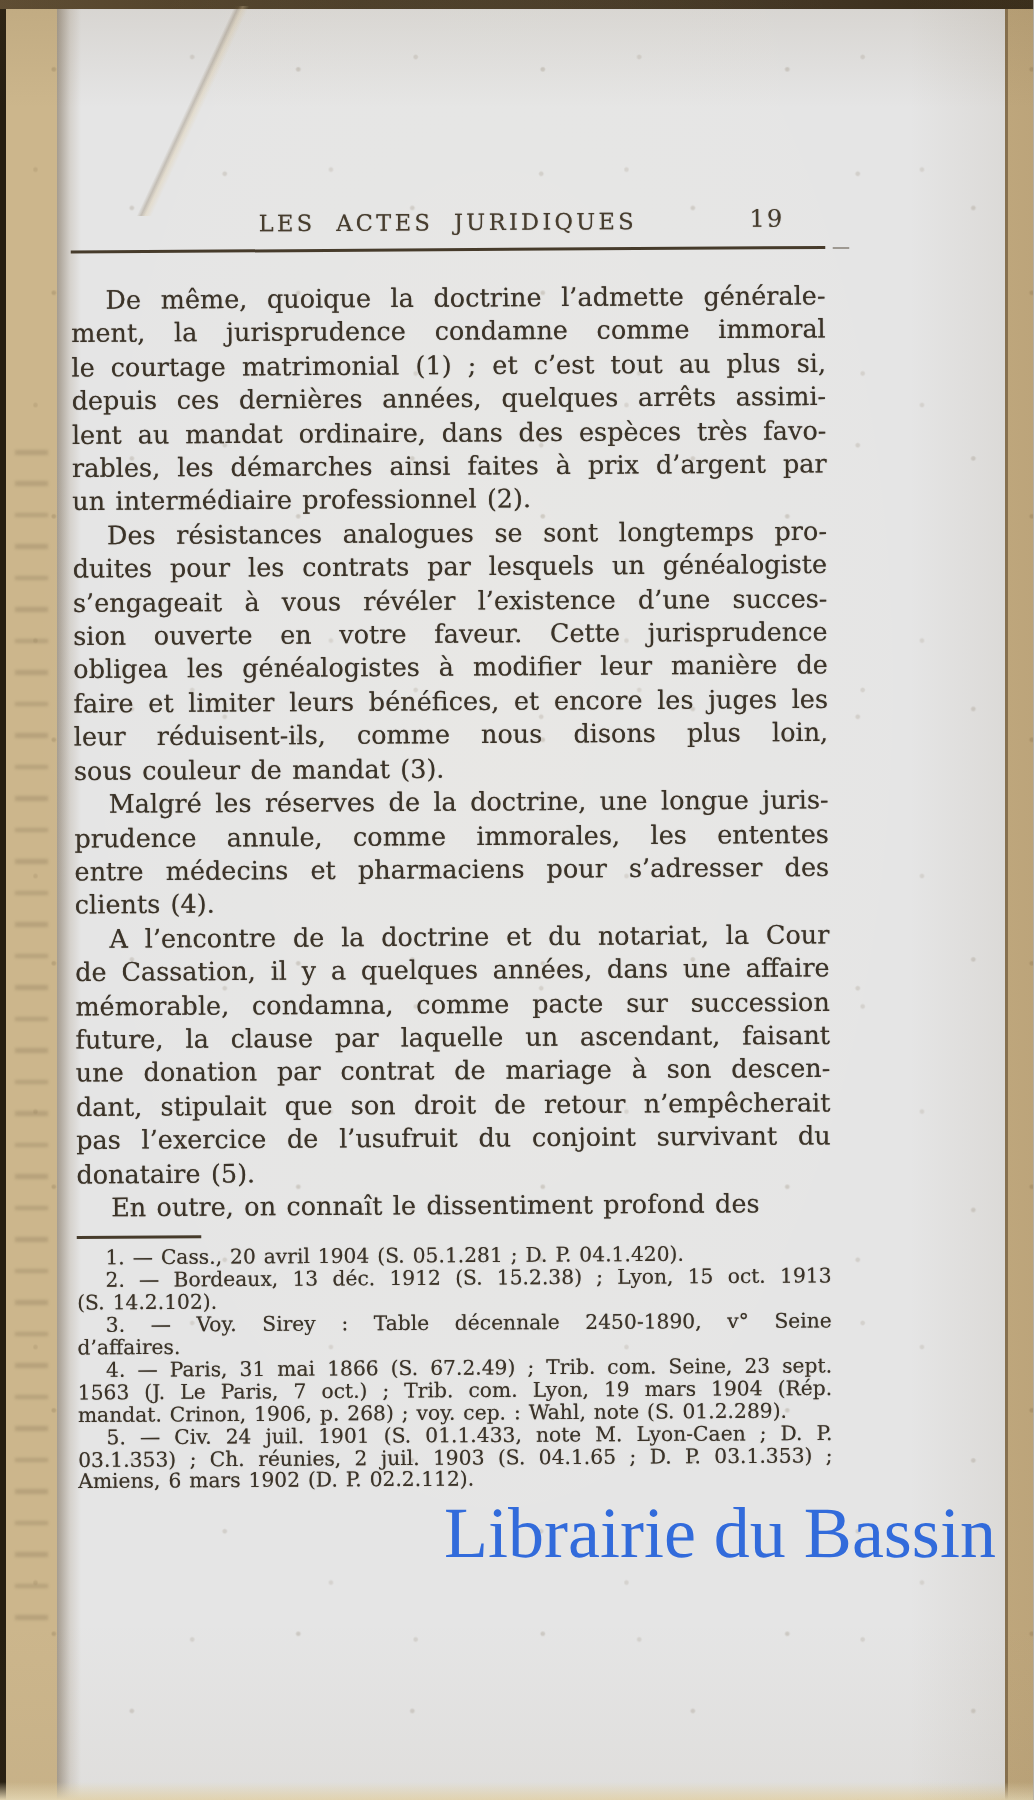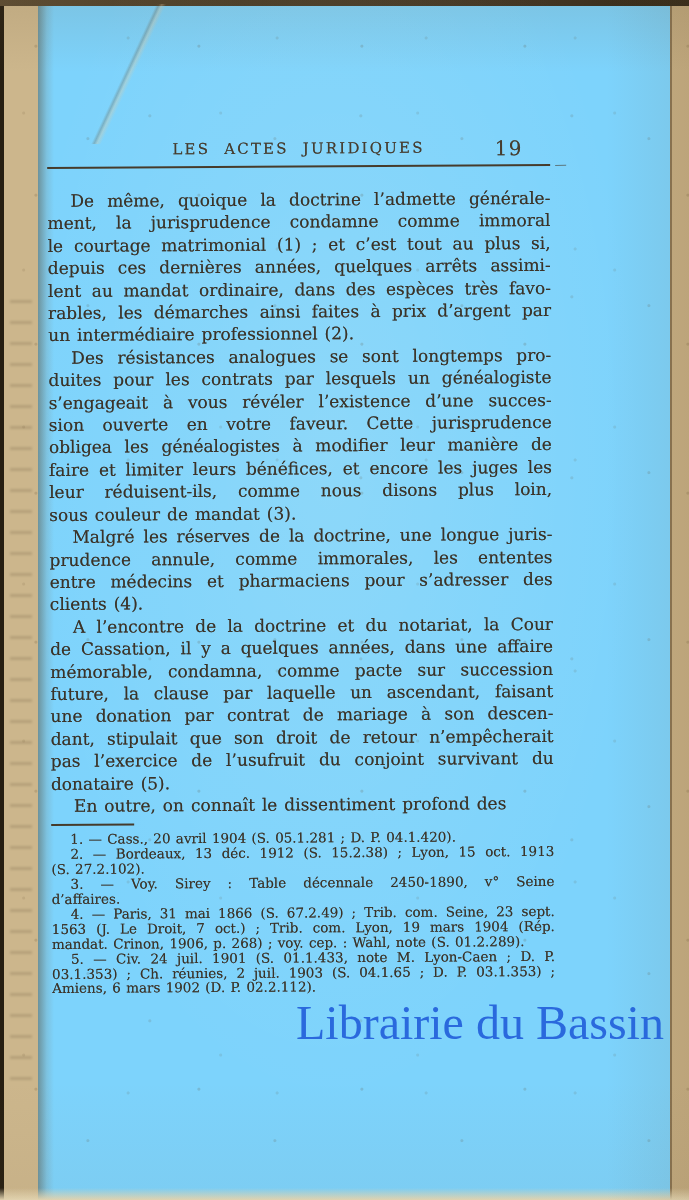--- a/index.html
+++ b/index.html
@@ -1,18 +1,18 @@
 <!DOCTYPE html>
 <html><head>
 <meta charset="utf-8">
 <style>
   html,body{margin:0;padding:0;background:#888;}
   .scan{
     position:relative;width:689px;height:1200px;overflow:hidden;
-    background:#7dd3fc;
+    background:#e5e5e5;
     font-family:"DejaVu Serif","Liberation Serif",serif;
   }
   
   .vignette{position:absolute;inset:0;pointer-events:none;
     background:
       radial-gradient(ellipse at 48% 38%, rgba(255,248,228,0.12), transparent 62%),
       linear-gradient(180deg, rgba(110,88,55,0.12), transparent 6%, transparent 90%, rgba(110,88,55,0.05)),
       linear-gradient(90deg, transparent 88%, rgba(110,88,55,0.10));
   }
   .speckles{position:absolute;inset:0;pointer-events:none;opacity:.8;
@@ -39,21 +39,21 @@
     border-left:2px solid rgba(88,68,42,0.55);}
   .bottom-strip{position:absolute;left:0;right:0;bottom:0;height:12px;
     background:linear-gradient(0deg,#e7d9b5, rgba(231,217,181,0));}
   
   .content{position:absolute;left:47px;top:141px;width:503px;color:#3b3328;
     transform:rotate(-0.35deg);transform-origin:left top;
     text-shadow:0 0 0.6px rgba(59,51,40,0.65);}
   .running-header{position:relative;height:19px;}
   .running-title{display:block;text-align:center;font-size:15px;letter-spacing:2.2px;
     word-spacing:7px;color:#473d2e;}
-  .page-number{position:absolute;right:27px;top:-2px;font-size:20px;letter-spacing:1.5px;color:#473d2e;}
+  .page-number{position:absolute;right:27px;top:-2px;font-size:16px;letter-spacing:1.5px;color:#473d2e;}
   .header-rule{margin-top:7px;height:2px;background:#463b2b;position:relative;}
   .header-rule::after{content:"";position:absolute;right:-16px;top:1px;width:11px;height:1px;
     background:rgba(70,59,43,0.6);}
   .body-text{margin-top:21px;font-size:17px;line-height:22.4px;word-spacing:1.5px;}
   .line{text-align:justify;}
   .line.jl{text-align-last:justify;}
   .line.ind{text-indent:23px;}
   .fn-rule{margin:7px 0 6px 0;width:83px;height:2px;background:#463b2b;}
   .footnotes{font-size:13.5px;line-height:14.9px;word-spacing:1px;}
   .fline{text-align:justify;}
@@ -129,25 +129,25 @@
       <div class="para">
         <div class="line ind">En outre, on connaît le dissentiment profond des</div>
       </div>
     </div>
 
     <div class="fn-rule"></div>
 
     <div class="footnotes">
       <div class="fline ind"><span>1. — Cass., 20 avril 1904 (S. 05.1.281 ; D. P. 04.1.420).</span></div>
       <div class="fline ind jl"><span>2. — Bordeaux, 13 déc. 1912 (S. 15.2.38) ; Lyon, 15 oct. 1913</span></div>
-      <div class="fline"><span>(S. 27.2.102).</span></div>
+      <div class="fline"><span>(S. 14.2.102).</span></div>
       <div class="fline ind jl"><span>3. — Voy. Sirey : </span><span class="it">Table décennale</span><span> 2450-1890, v° </span><span class="it">Seine</span></div>
       <div class="fline"><span class="it">d’affaires.</span></div>
       <div class="fline ind jl"><span>4. — Paris, 31 mai 1866 (S. 67.2.49) ; Trib. com. Seine, 23 sept.</span></div>
-      <div class="fline jl"><span>1563 (J. </span><span class="it">Le Droit</span><span>, 7 oct.) ; Trib. com. Lyon, 19 mars 1904 (</span><span class="it">Rép.</span></div>
+      <div class="fline jl"><span>1563 (J. </span><span class="it">Le Paris</span><span>, 7 oct.) ; Trib. com. Lyon, 19 mars 1904 (</span><span class="it">Rép.</span></div>
       <div class="fline"><span class="it">mandat. Crinon</span><span>, 1906, p. 268) ; voy. cep. : Wahl, note (S. 01.2.289).</span></div>
       <div class="fline ind jl"><span>5. — Civ. 24 juil. 1901 (S. 01.1.433, note M. Lyon-Caen ; D. P.</span></div>
       <div class="fline jl"><span>03.1.353) ; Ch. réunies, 2 juil. 1903 (S. 04.1.65 ; D. P. 03.1.353) ;</span></div>
       <div class="fline"><span>Amiens, 6 mars 1902 (D. P. 02.2.112).</span></div>
     </div>
   </div>
 
   <div class="watermark">Librairie du Bassin</div>
 
 </div>

